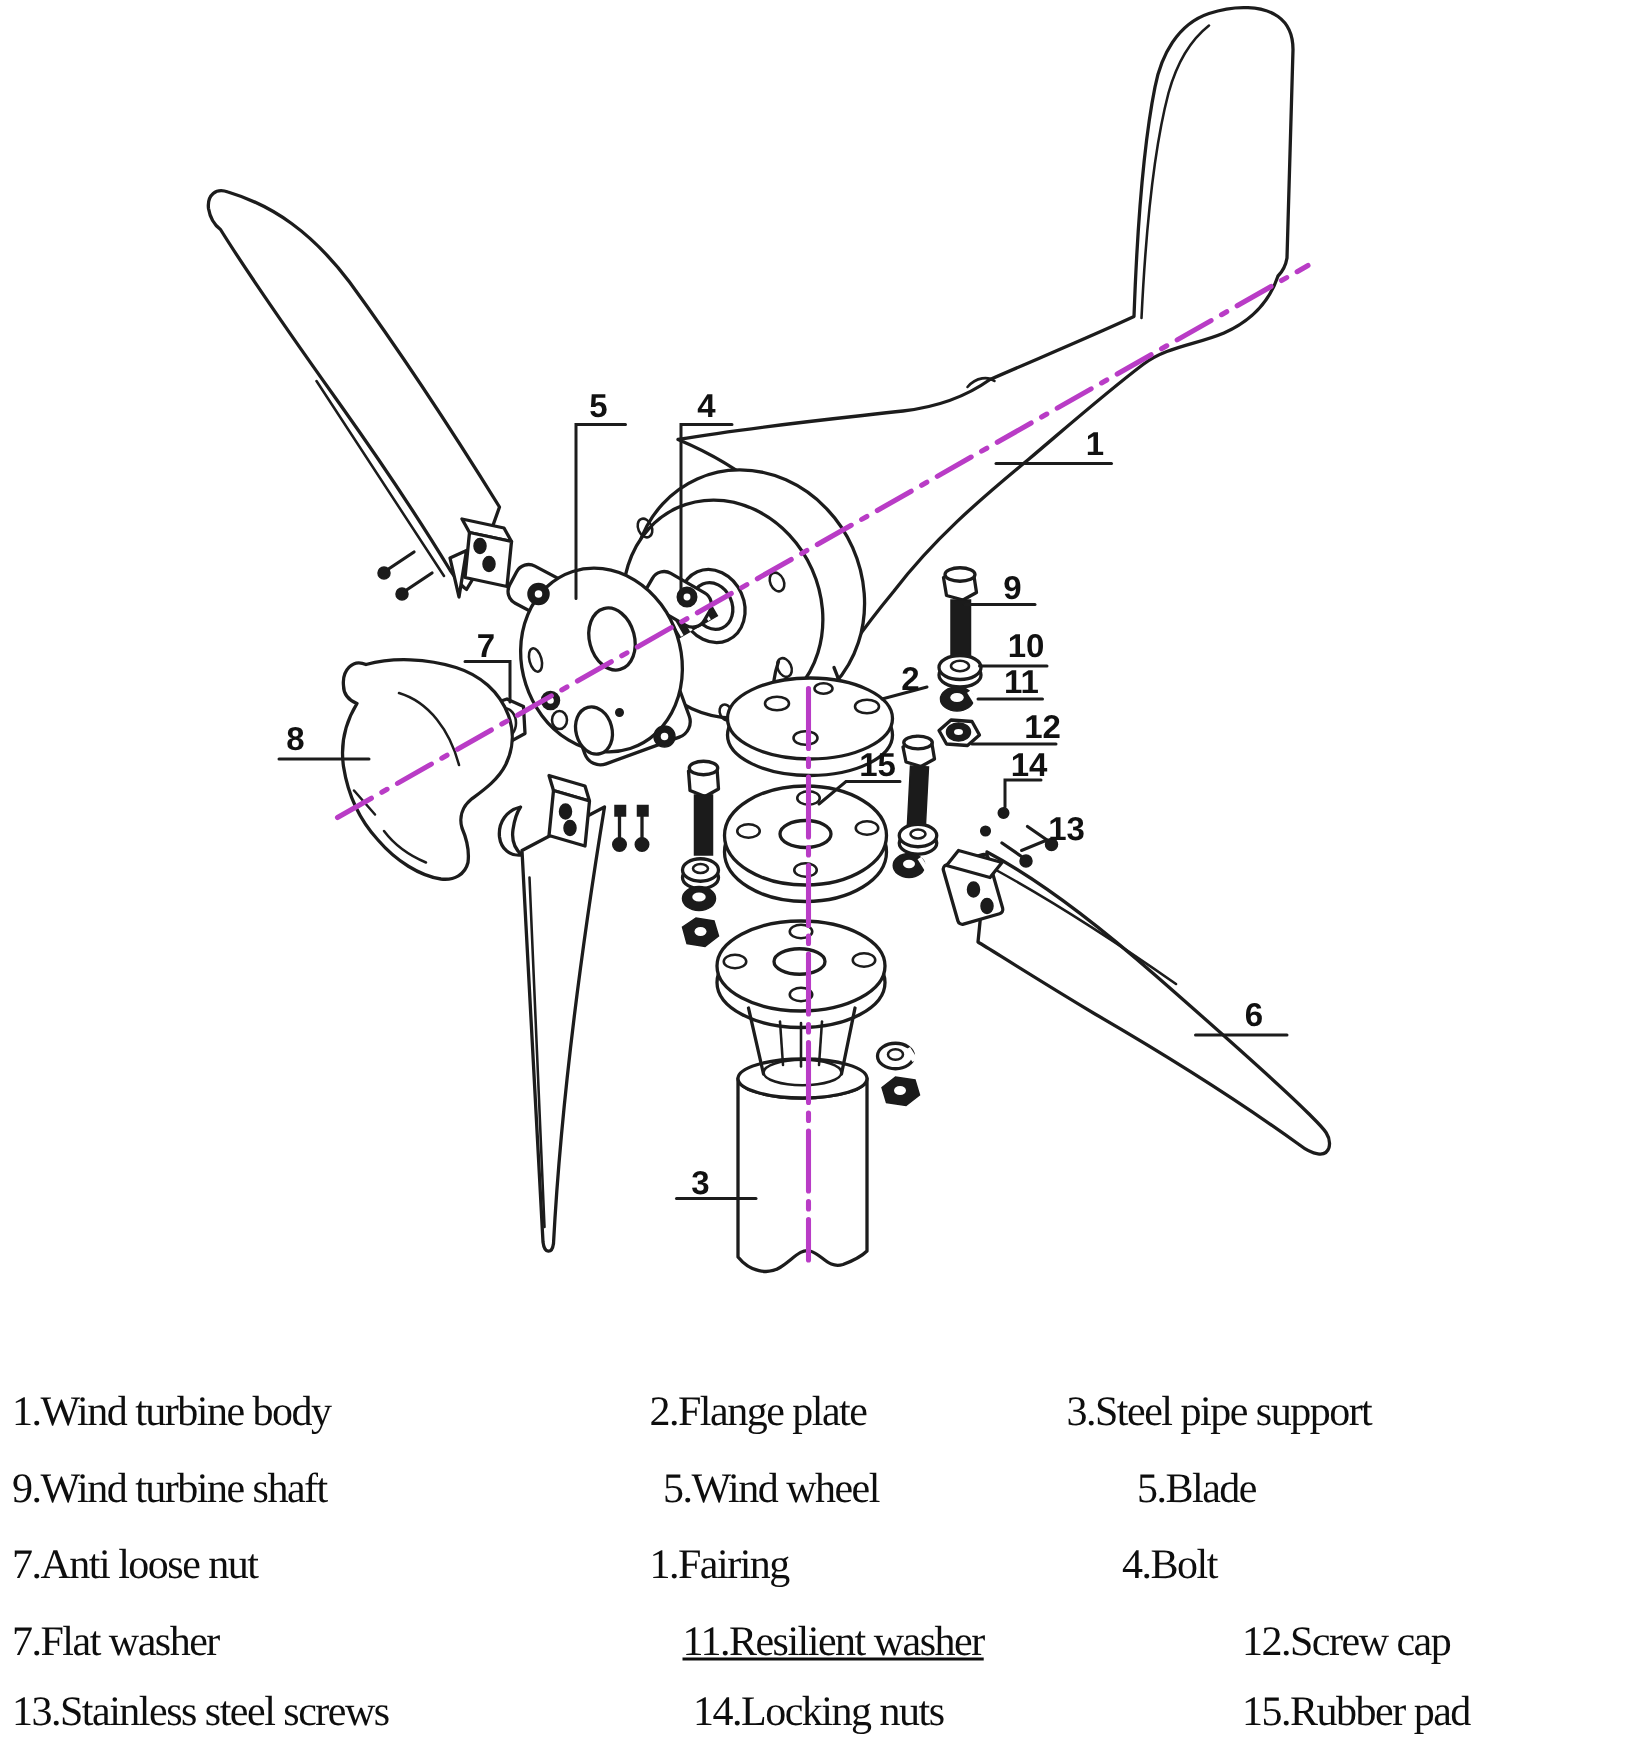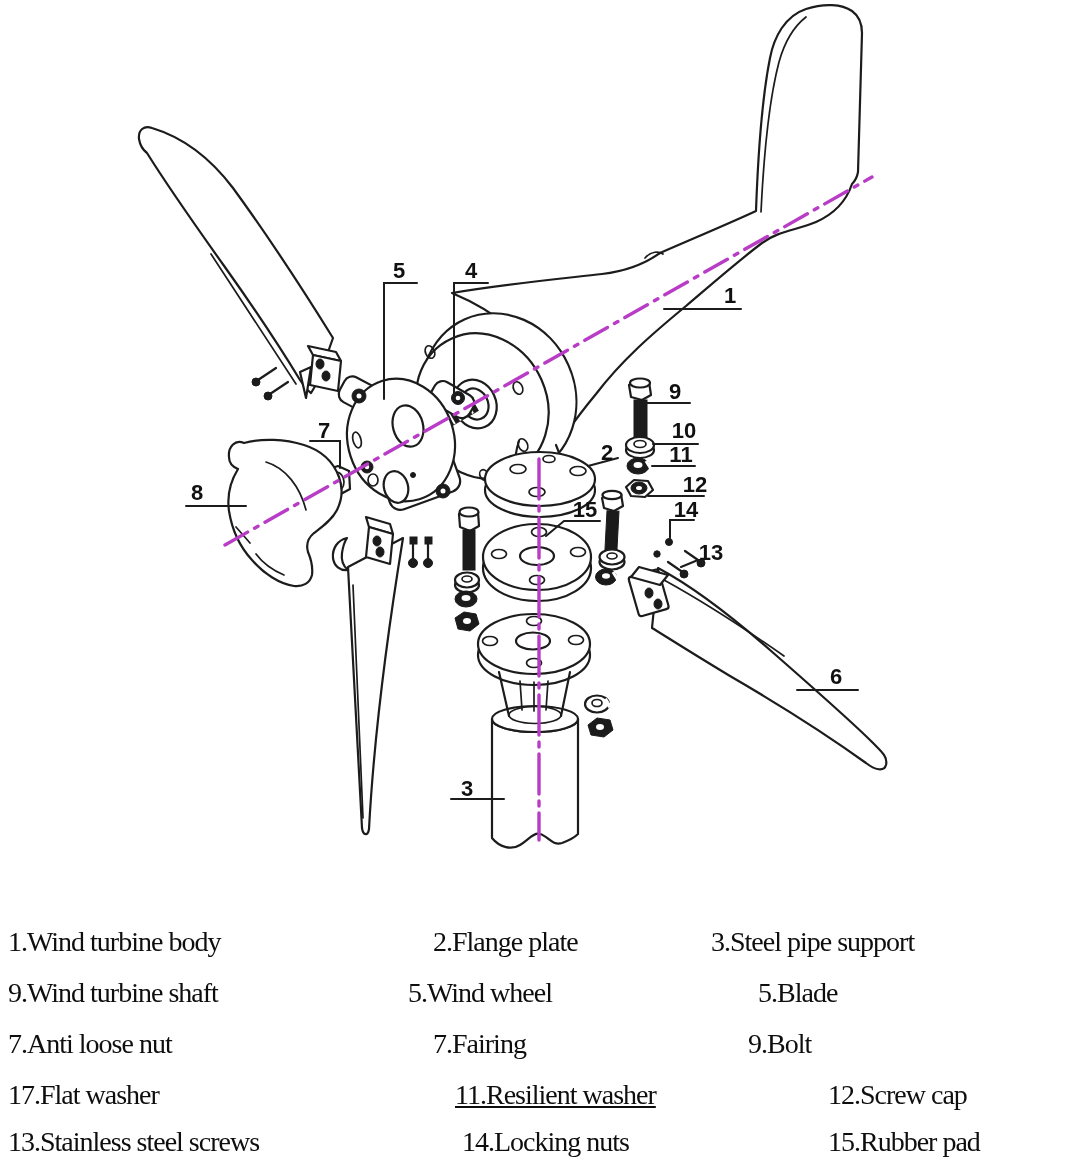--- a/index.html
+++ b/index.html
@@ -12,21 +12,21 @@
   .dark{fill:#1b1b1b;stroke:#1b1b1b;stroke-width:1;}
   .leader{stroke:#1c1c1c;fill:none;stroke-width:2;stroke-linecap:round;}
   .callout{font-family:"Liberation Sans",sans-serif;font-weight:bold;font-size:22px;fill:#111;}
   .cl{stroke:#b93cc6;fill:none;stroke-width:3.4;stroke-linecap:round;}
   .legend-item{position:absolute;font-family:"Liberation Serif",serif;font-size:28px;
                color:#0e0e0e;white-space:nowrap;letter-spacing:-1px;}
   .legend-item:nth-child(1){left:8px;top:926px;}
   .legend-item:nth-child(2){left:433px;top:926px;}
   .legend-item:nth-child(3){left:711px;top:926px;}
   .legend-item:nth-child(4){left:8px;top:977px;}
-  .legend-item:nth-child(5){left:408px;top:977px;}
+  .legend-item:nth-child(5){left:442px;top:977px;}
   .legend-item:nth-child(6){left:758px;top:977px;}
   .legend-item:nth-child(7){left:8px;top:1028px;}
   .legend-item:nth-child(8){left:433px;top:1028px;}
   .legend-item:nth-child(9){left:748px;top:1028px;}
   .legend-item:nth-child(10){left:8px;top:1079px;}
   .legend-item:nth-child(11){left:455px;top:1079px;text-decoration:underline;}
   .legend-item:nth-child(12){left:828px;top:1079px;font-family:Liberation Serif, serif;}
   .legend-item:nth-child(13){left:8px;top:1126px;}
   .legend-item:nth-child(14){left:462px;top:1126px;}
   .legend-item:nth-child(15){left:828px;top:1126px;}
@@ -348,22 +348,22 @@
 </svg>
 
   <div>
     <span class="legend-item">1.Wind turbine body</span>
     <span class="legend-item">2.Flange plate</span>
     <span class="legend-item">3.Steel pipe support</span>
     <span class="legend-item">9.Wind turbine shaft</span>
     <span class="legend-item">5.Wind wheel</span>
     <span class="legend-item">5.Blade</span>
     <span class="legend-item">7.Anti loose nut</span>
-    <span class="legend-item">7.Fairing</span>
-    <span class="legend-item">9.Bolt</span>
-    <span class="legend-item">17.Flat washer</span>
+    <span class="legend-item">1.Fairing</span>
+    <span class="legend-item">4.Bolt</span>
+    <span class="legend-item">7.Flat washer</span>
     <span class="legend-item">11.Resilient washer</span>
     <span class="legend-item">12.Screw cap</span>
     <span class="legend-item">13.Stainless steel screws</span>
     <span class="legend-item">14.Locking nuts</span>
     <span class="legend-item">15.Rubber pad</span>
   </div>
 </div>
 
 </body></html>

